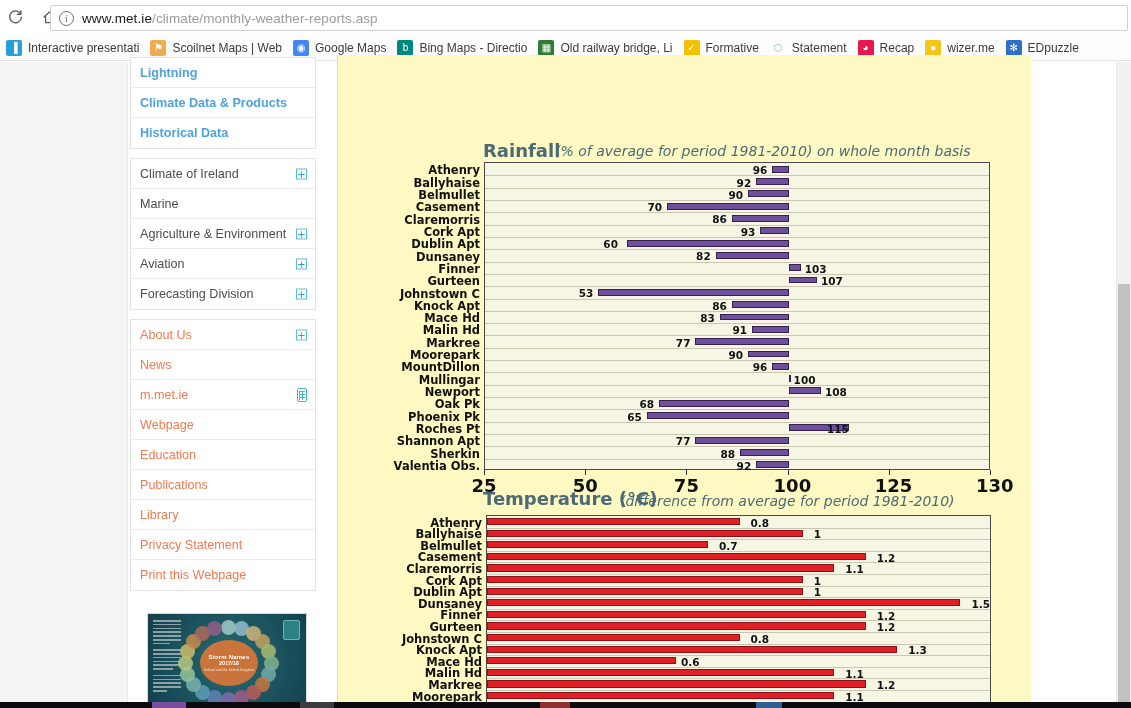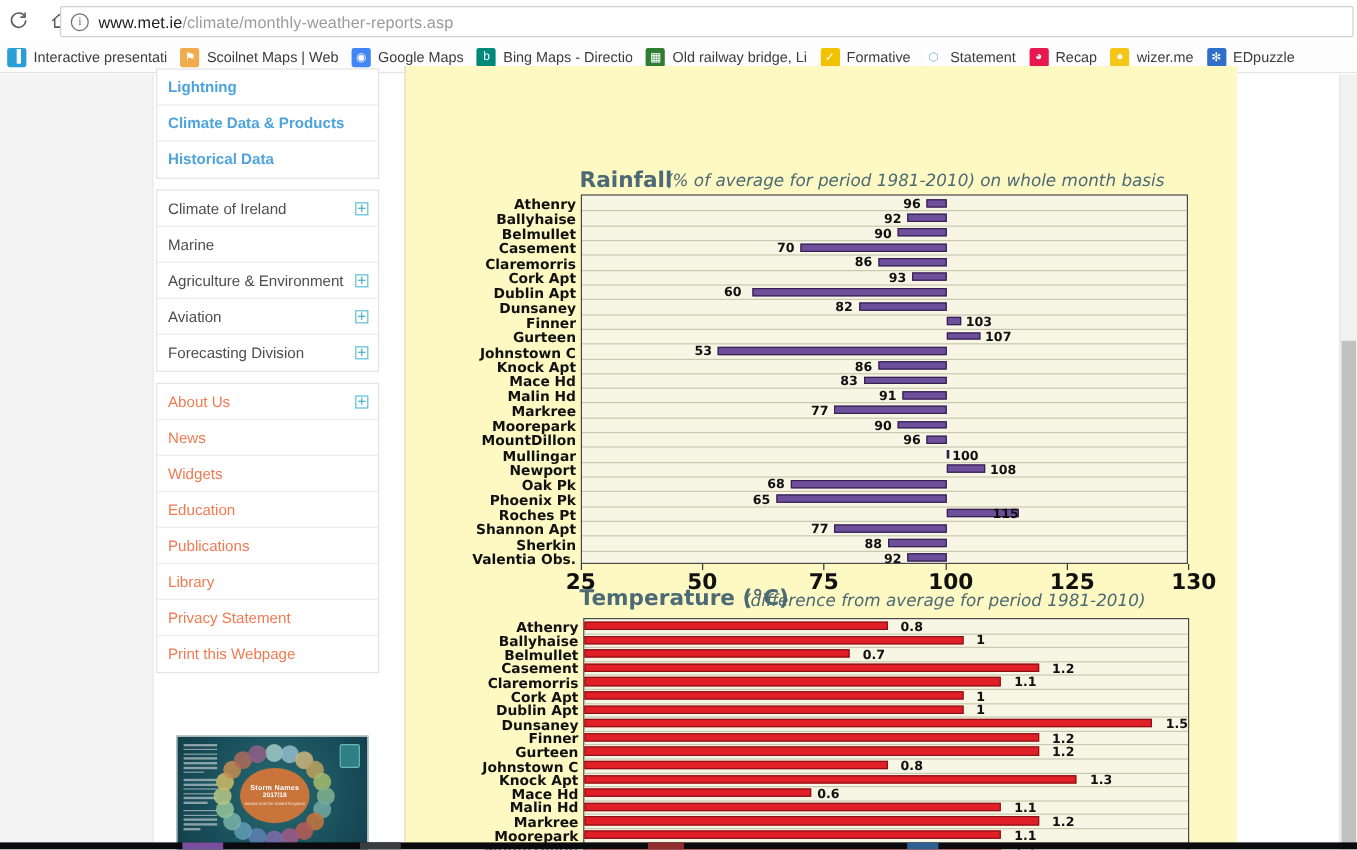--- a/index.html
+++ b/index.html
@@ -207,21 +207,25 @@
         </div>
         <div class="navgroup">
           <div class="navitem">
             <span class="txt c-orange">About Us</span>
             <span class="plusbox">+</span>
           </div>
           <div class="navitem">
             <span class="txt c-orange">News</span>
           </div>
           <div class="navitem">
-            <span class="txt c-orange">Widgets</span>
+            <span class="txt c-orange">m.met.ie</span>
+            <span class="phonebox"></span>
+          </div>
+          <div class="navitem">
+            <span class="txt c-orange">Webpage</span>
           </div>
           <div class="navitem">
             <span class="txt c-orange">Education</span>
           </div>
           <div class="navitem">
             <span class="txt c-orange">Publications</span>
           </div>
           <div class="navitem">
             <span class="txt c-orange">Library</span>
           </div>

